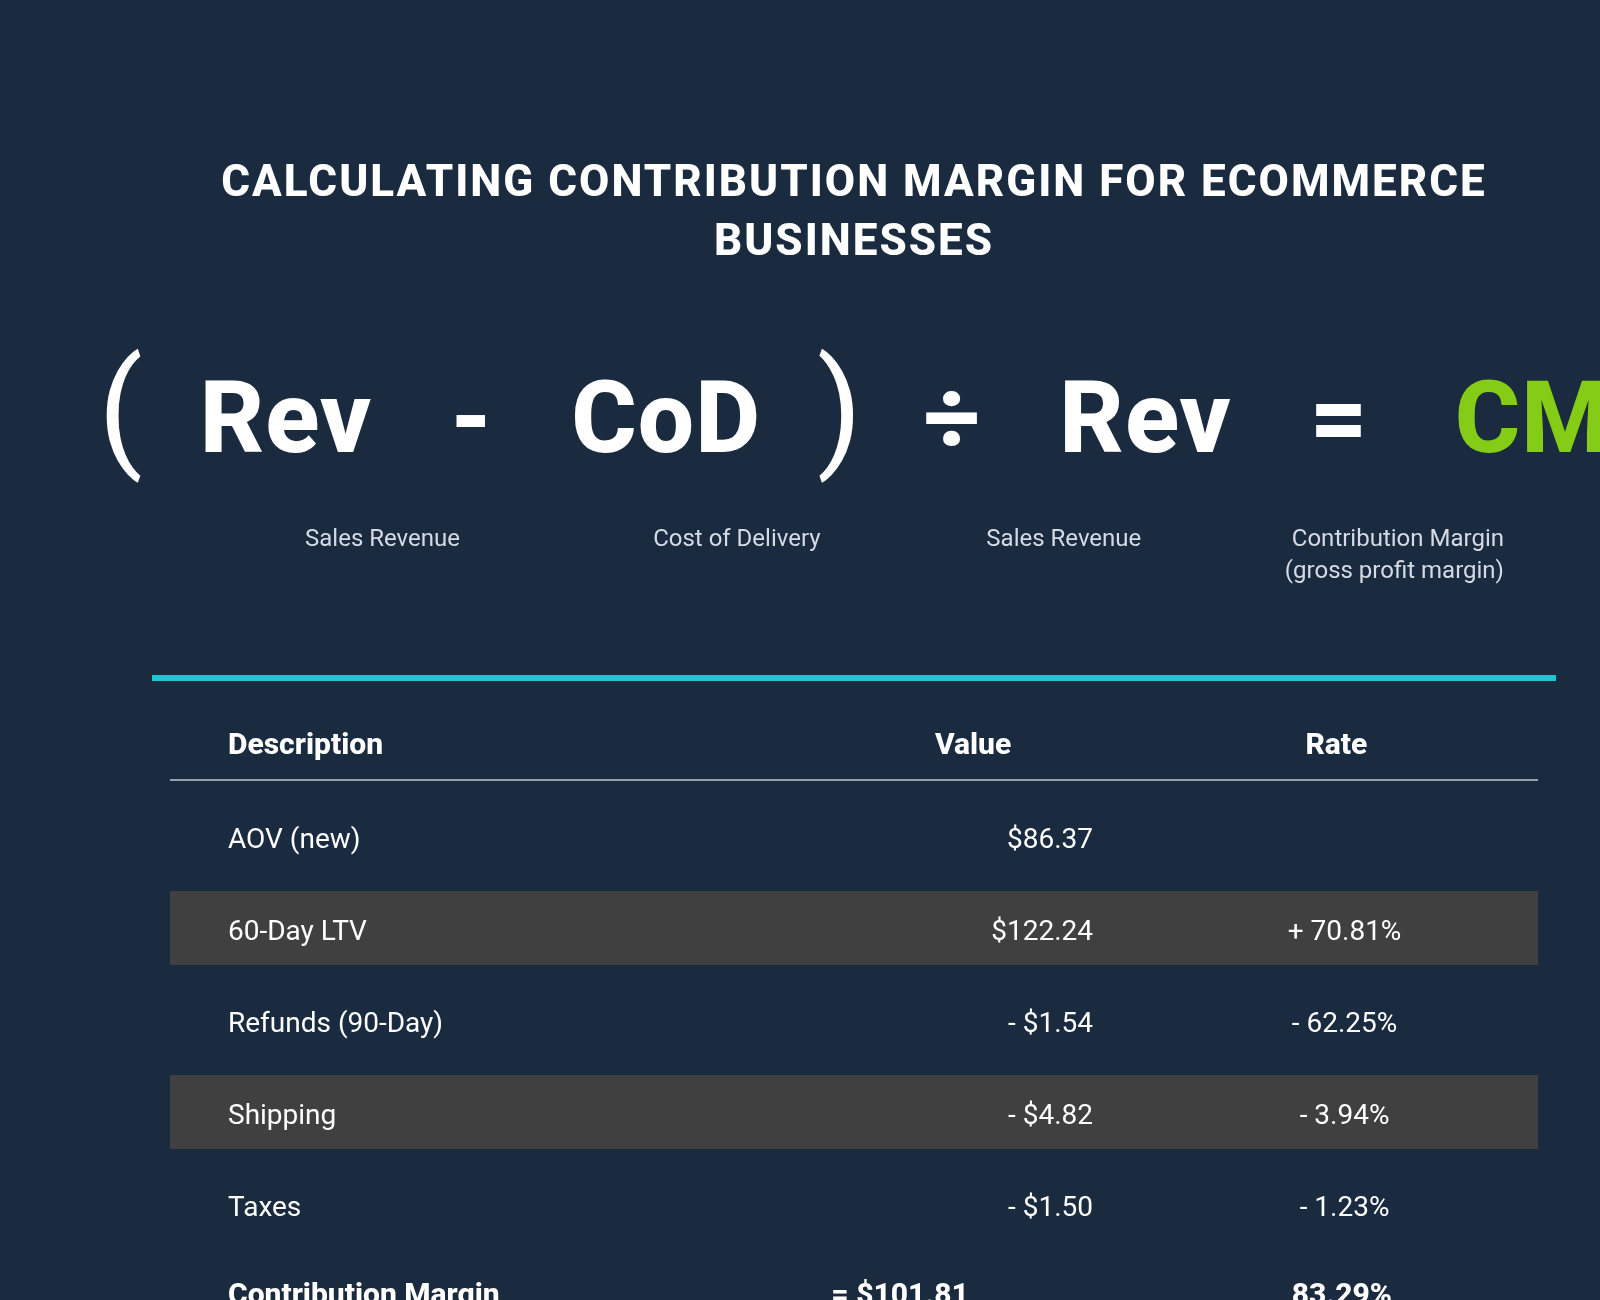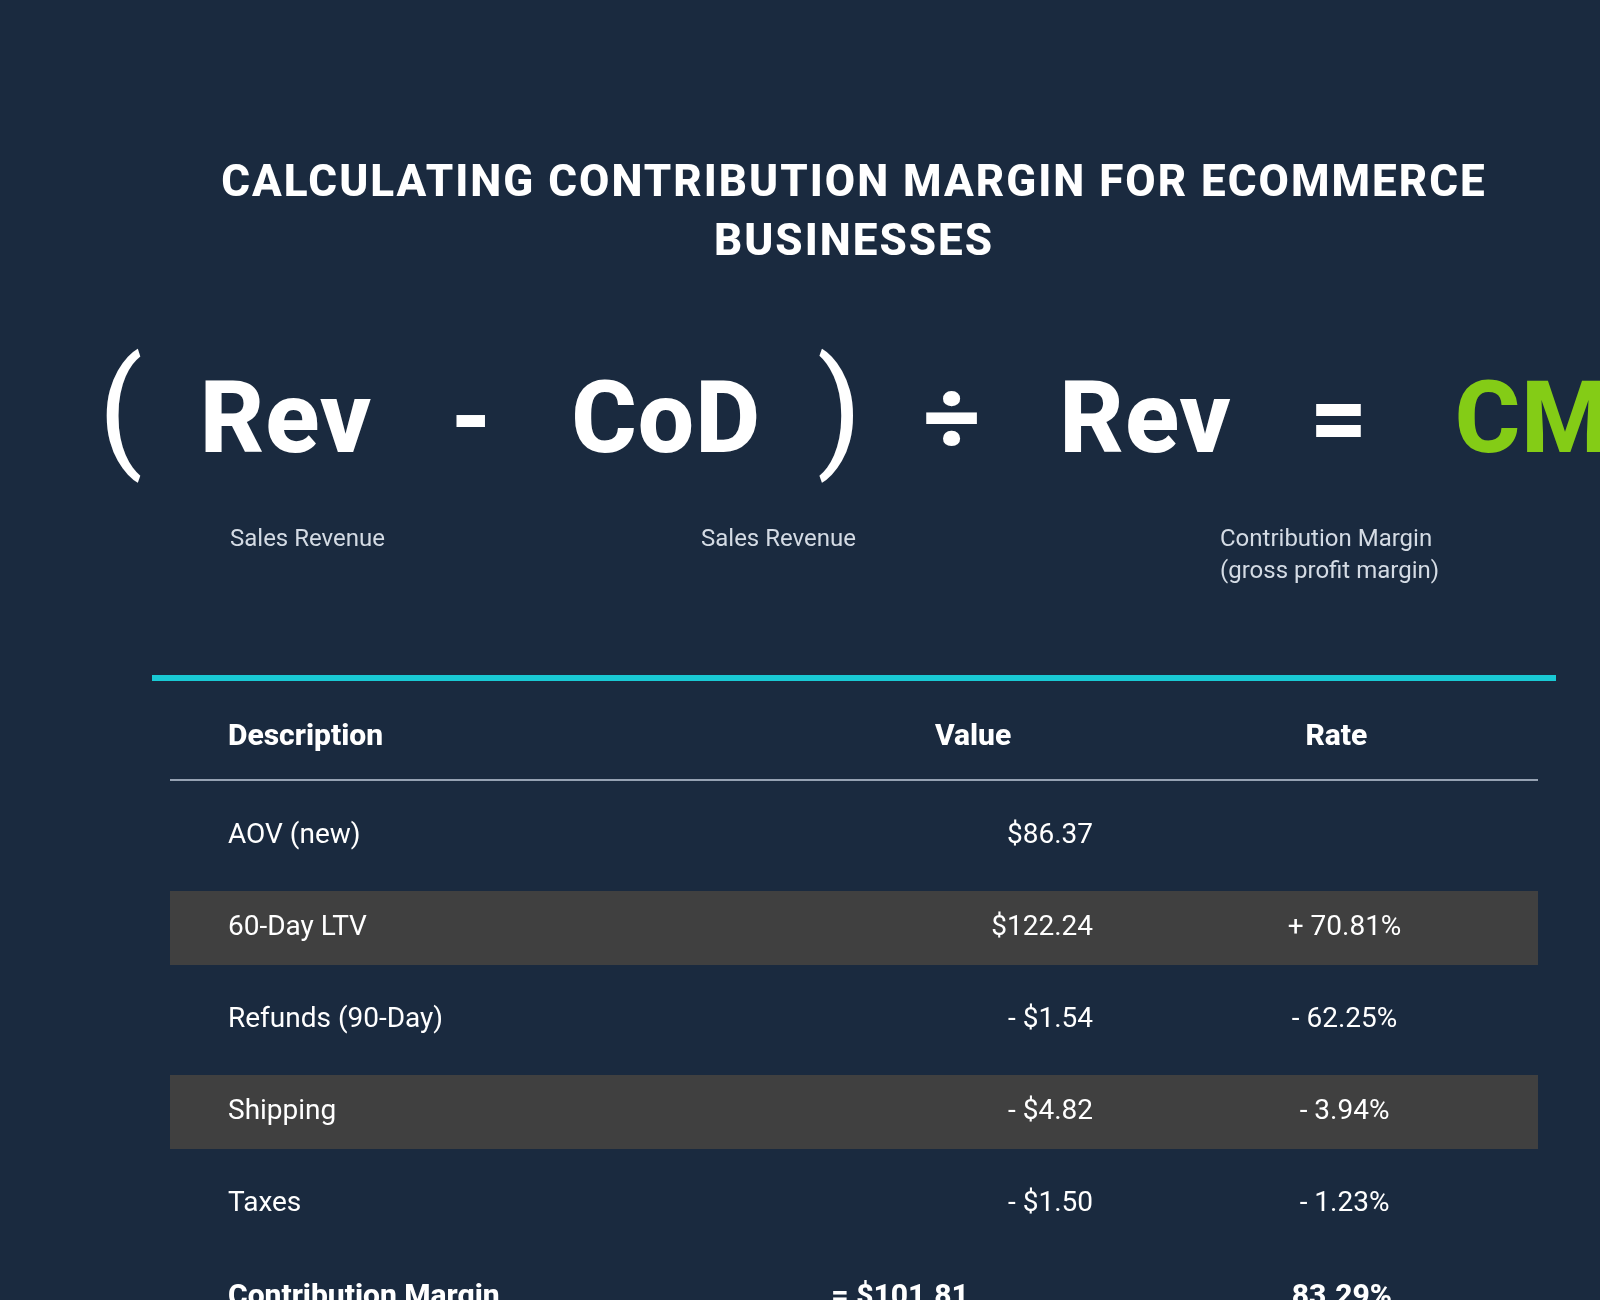--- a/index.html
+++ b/index.html
@@ -42,32 +42,32 @@
 
   .sub-labels {
     display: flex;
     justify-content: space-between;
     font-size: 24px;
     color: #d4dbe4;
     padding: 0 16px 0 60px;
     margin-top: 4px;
     margin-bottom: 70px;
   }
-  .sub-labels > div { text-align: left; line-height: 1.35; }
+  .sub-labels > div { text-align: right; line-height: 1.35; }
   .sub-rev1 { width: 230px; }
   .sub-cod  { width: 300px; }
   .sub-rev2 { width: 260px; }
   .sub-cm   { width: 320px; }
 
   .table {
     border-top: 6px solid #19c9d4;
   }
   .row {
     display: flex;
-    align-items: flex-start;
+    align-items: flex-end;
     height: 74px;
     padding: 0 20px 0 40px;
     font-size: 28px;
   }
   .header-row {
     font-weight: 800;
     font-size: 30px;
     border-bottom: 2px solid #96a2b3;
     height: 82px;
   }
@@ -99,20 +99,21 @@
     <span class="term">CoD</span>
     <span class="paren">)</span>
     <span class="op">÷</span>
     <span class="term">Rev</span>
     <span class="op">=</span>
     <span class="cm">CM</span>
   </div>
 
   <div class="sub-labels">
     <div class="sub-rev1">Sales Revenue</div>
+    <div class="sub-cod">Cost of Delivery</div>
     <div class="sub-rev2">Sales Revenue</div>
     <div class="sub-cm">
       <span>Contribution Margin</span><br>
       <span>(gross profit margin)</span>
     </div>
   </div>
 
   <div class="table">
     <div class="row header-row">
       <div class="col-desc">Description</div>

